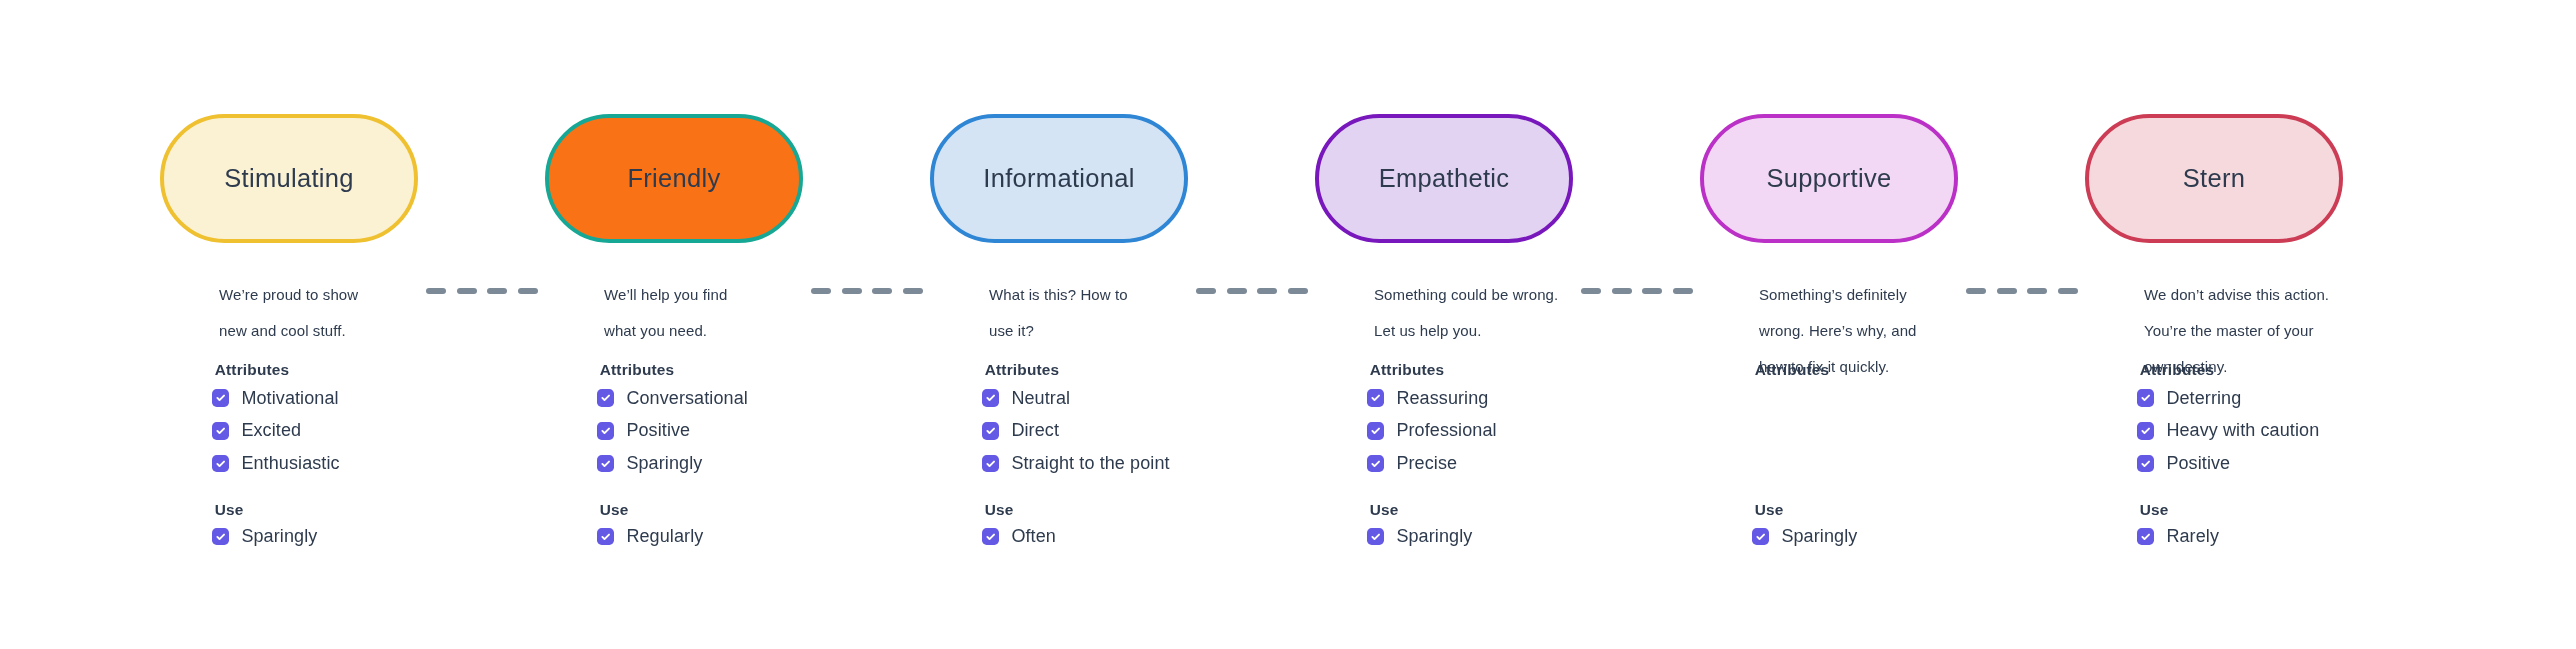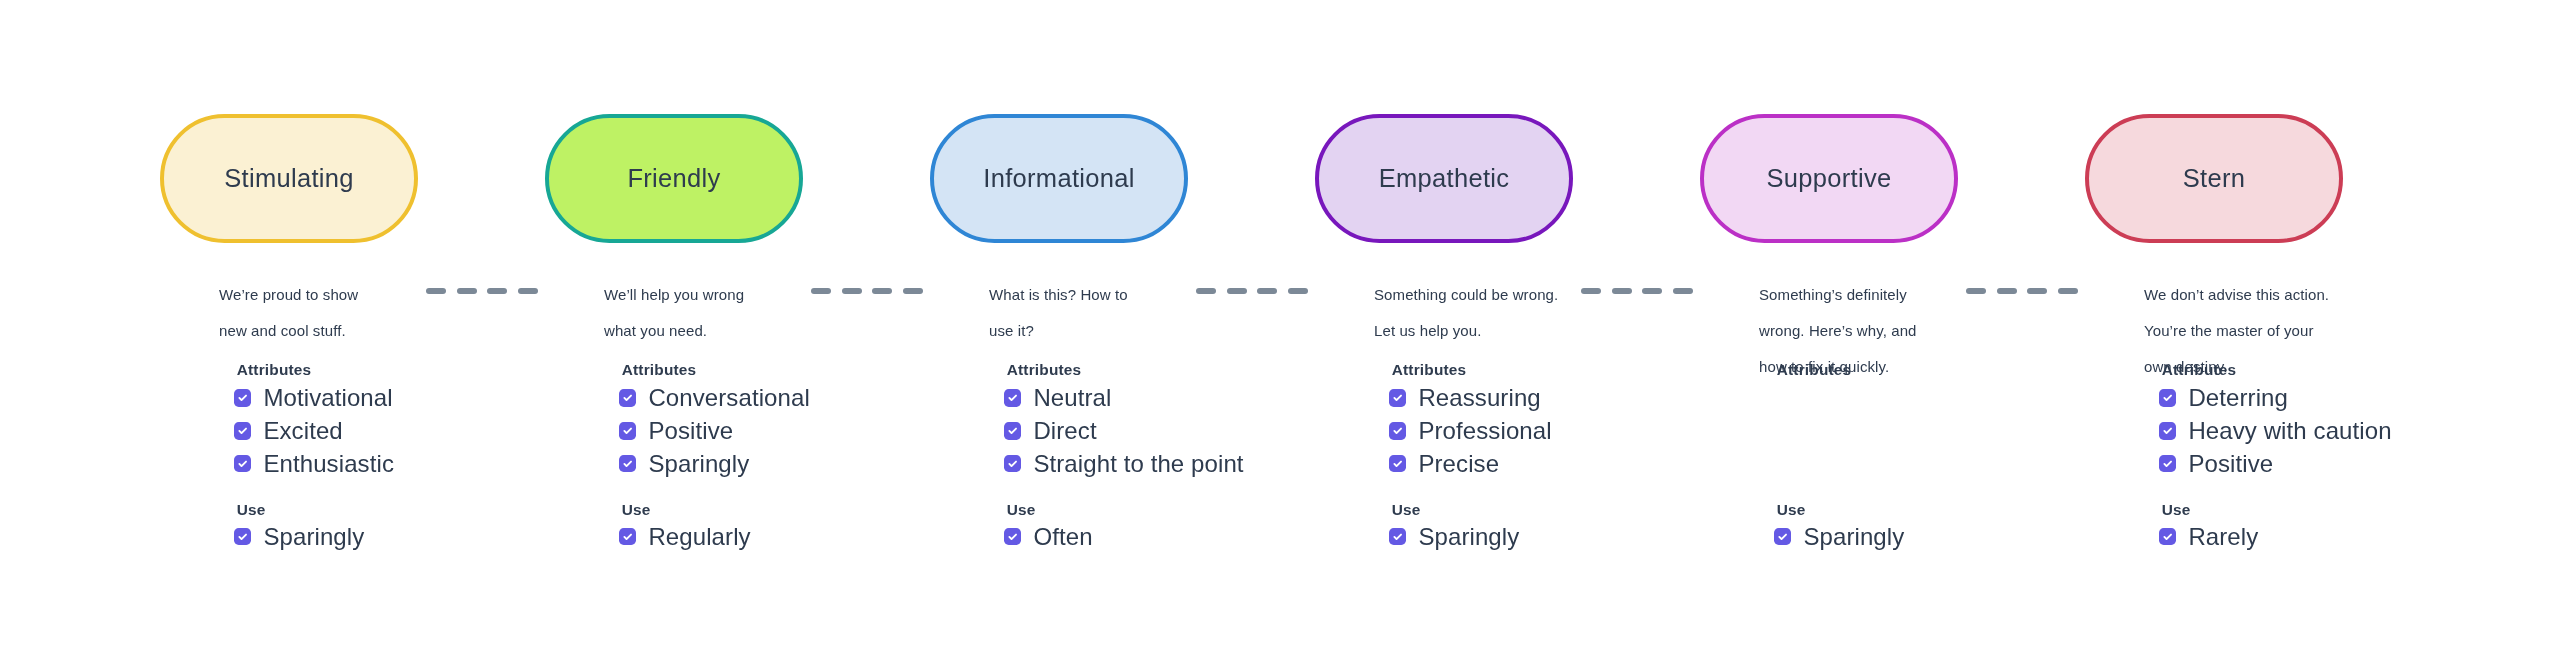--- a/index.html
+++ b/index.html
@@ -45,21 +45,21 @@
     position:absolute;
     left:42px;
     top:146px;
     margin:17px;
     width:231px;
     font-size:15px;
     line-height:36px;
     letter-spacing:0.1px;
     white-space:pre-line;
   }
-  .section{position:absolute;left:74px;}
+  .section{position:absolute;left:52px;}
   .section.attrs{top:246px;}
   .section.use{top:386px;}
   .section-title{
     font-size:15.4px;
     font-weight:700;
     line-height:20px;
     letter-spacing:0.2px;
     margin-left:2.7px;
   }
   .attrs .rows{margin-top:9.4px;}
@@ -76,21 +76,21 @@
     width:17.4px;
     height:17.4px;
     border-radius:4.7px;
     background:var(--checkbox,#6459e4);
     display:flex;
     align-items:center;
     justify-content:center;
   }
   .checkbox svg{display:block;}
   .check-label{
-    font-size:24px;
+    font-size:18px;
     letter-spacing:0.1px;
     white-space:nowrap;
   }
   .connector{
     position:absolute;
     left:266px;
     top:174px;
     width:113px;
     display:flex;
     gap:10.7px;
@@ -157,24 +157,24 @@
           </div>
     </div>
     <div class="connector">
       <span class="dash"></span>
       <span class="dash"></span>
       <span class="dash"></span>
       <span class="dash"></span>
     </div>
   </div>
       <div class="tone-column">
-    <div class="pill" style="border-color: rgb(23, 167, 149); background: #bef264; align-items: center;">
+    <div class="pill" style="border-color: rgb(23, 167, 149); background: #f97316; align-items: center;">
       <span class="pill-label">Friendly</span>
     </div>
-    <p class="desc">We’ll help you wrong
+    <p class="desc">We’ll help you find
 what you need.</p>
     <div class="section attrs">
       <div class="section-title">Attributes</div>
       <div class="rows attr-rows">
             <label class="check-row">
     <span class="checkbox">
       <svg width="11.4" height="11.4" viewBox="0 0 24 24" aria-hidden="true">
         <path d="M5 12.5l4.5 4.5L19 7.5" fill="none" stroke="#ffffff" stroke-width="4" stroke-linecap="round" stroke-linejoin="round"></path>
       </svg>
     </span>

